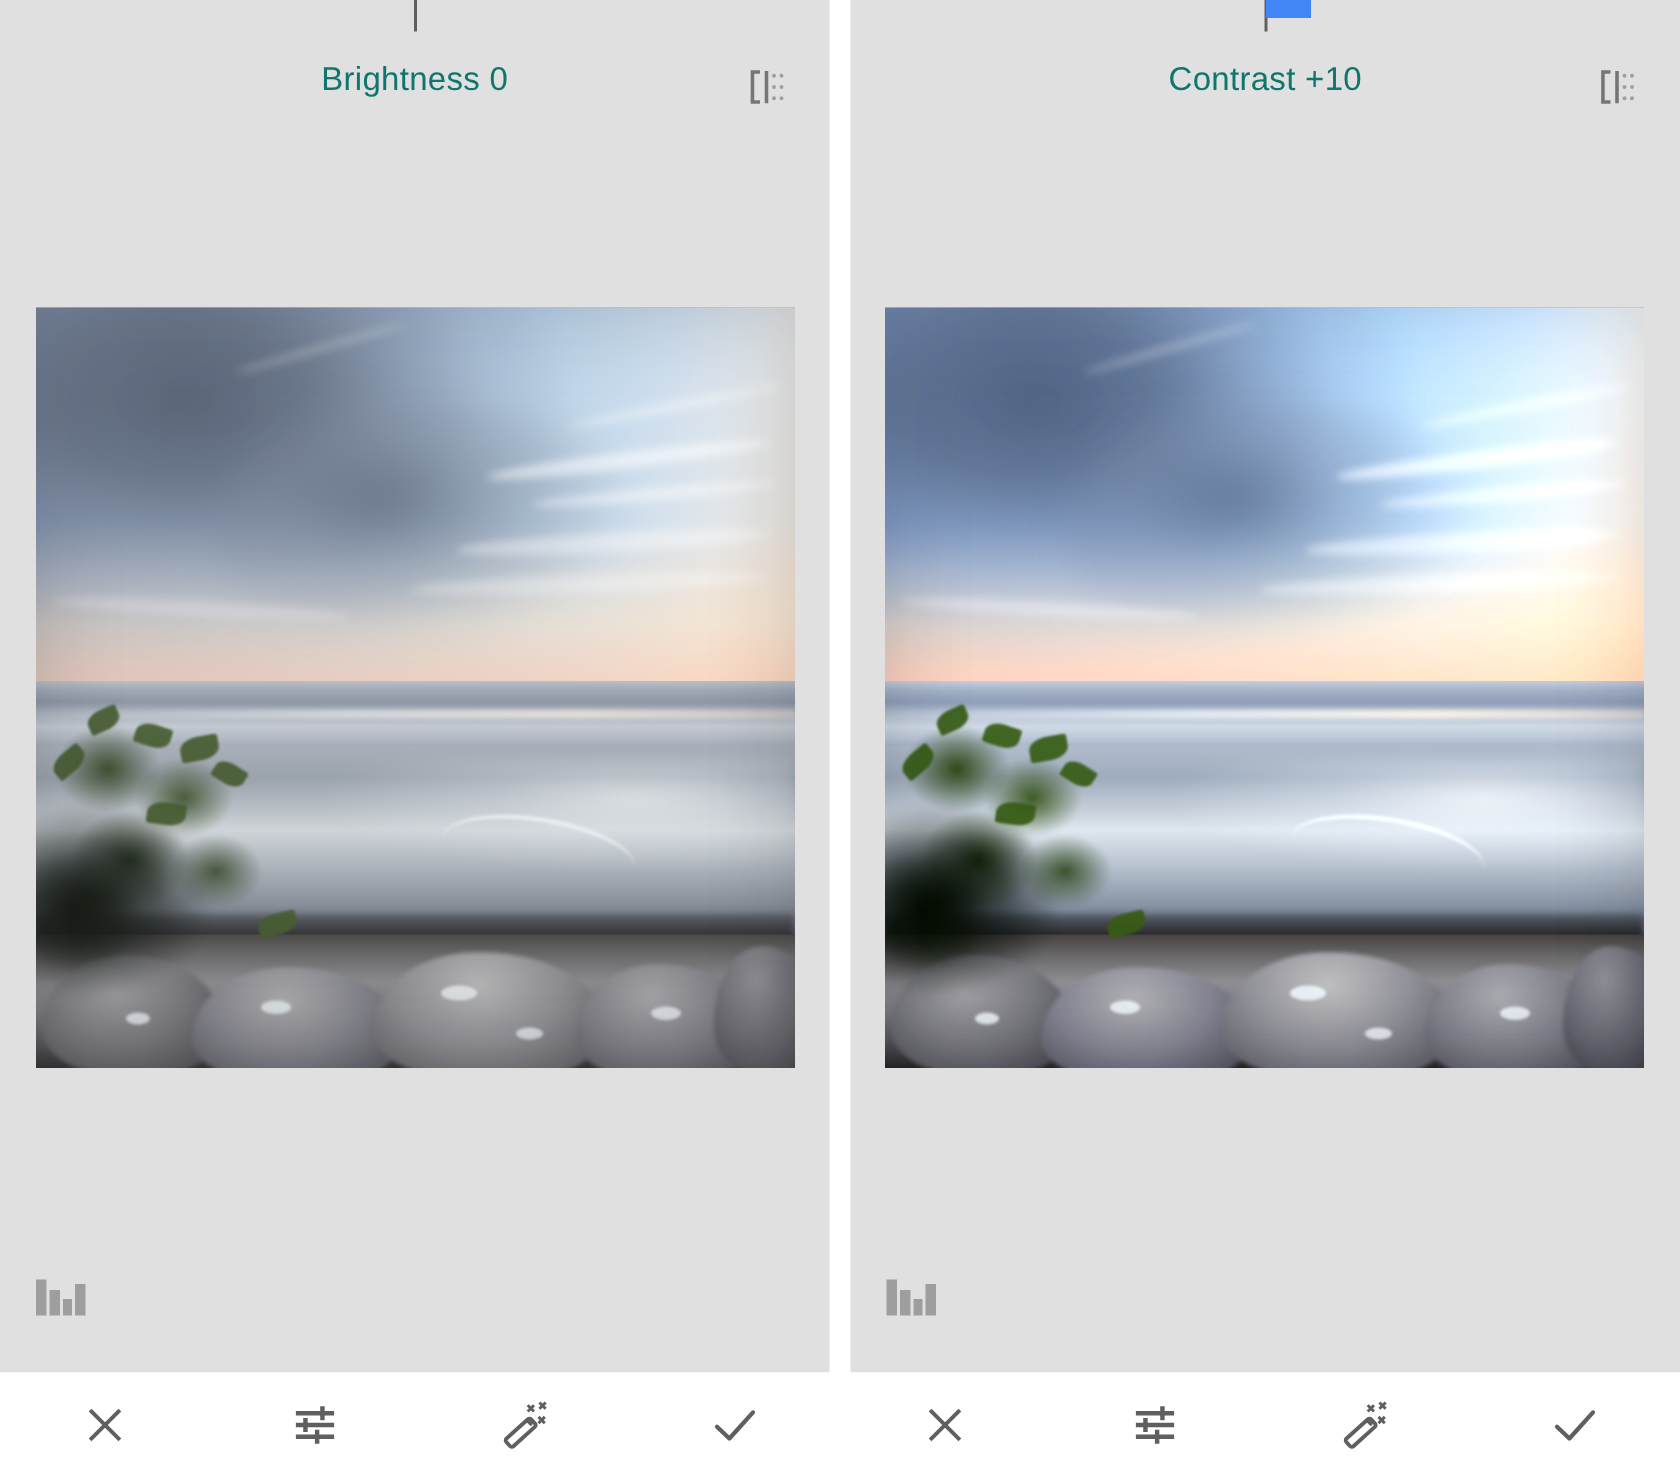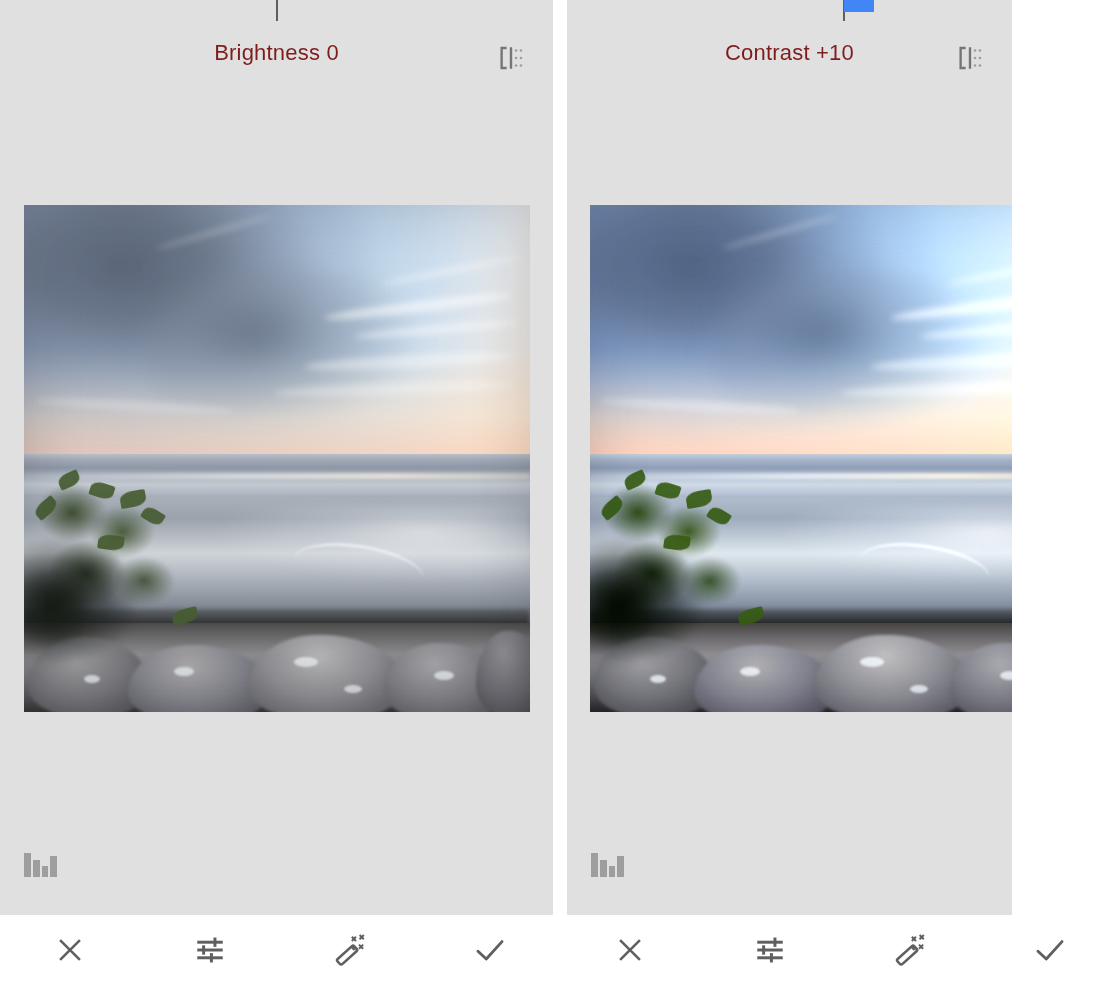--- a/index.html
+++ b/index.html
@@ -30,21 +30,21 @@
     display: flex;
   }
   .panel {
     position: relative;
     height: 915px;
     background: #e0e0e0;
     overflow: hidden;
   }
   .panel.left  { width: 553px; }
   .panel-gap   { width: 14px; height: 915px; background: #ffffff; }
-  .panel.right { width: 445px; }
+  .panel.right { width: 553px; }
 
   
   .slider-strip {
     position: absolute;
     left: 0;
     top: 0;
     width: 100%;
     height: 22px;
   }
   .slider-track-line {
@@ -70,21 +70,21 @@
     width: 100%;
     height: 58px;
   }
   .adjust-label {
     position: absolute;
     left: 0;
     right: 0;
     top: 18px;
     text-align: center;
     font-size: 22px;
-    color: #7f1d1d;
+    color: #0f766e;
     letter-spacing: 0.2px;
     white-space: nowrap;
   }
   .compare-btn {
     position: absolute;
     right: 22px;
     top: 16px;
     width: 40px;
     height: 40px;
     display: flex;

